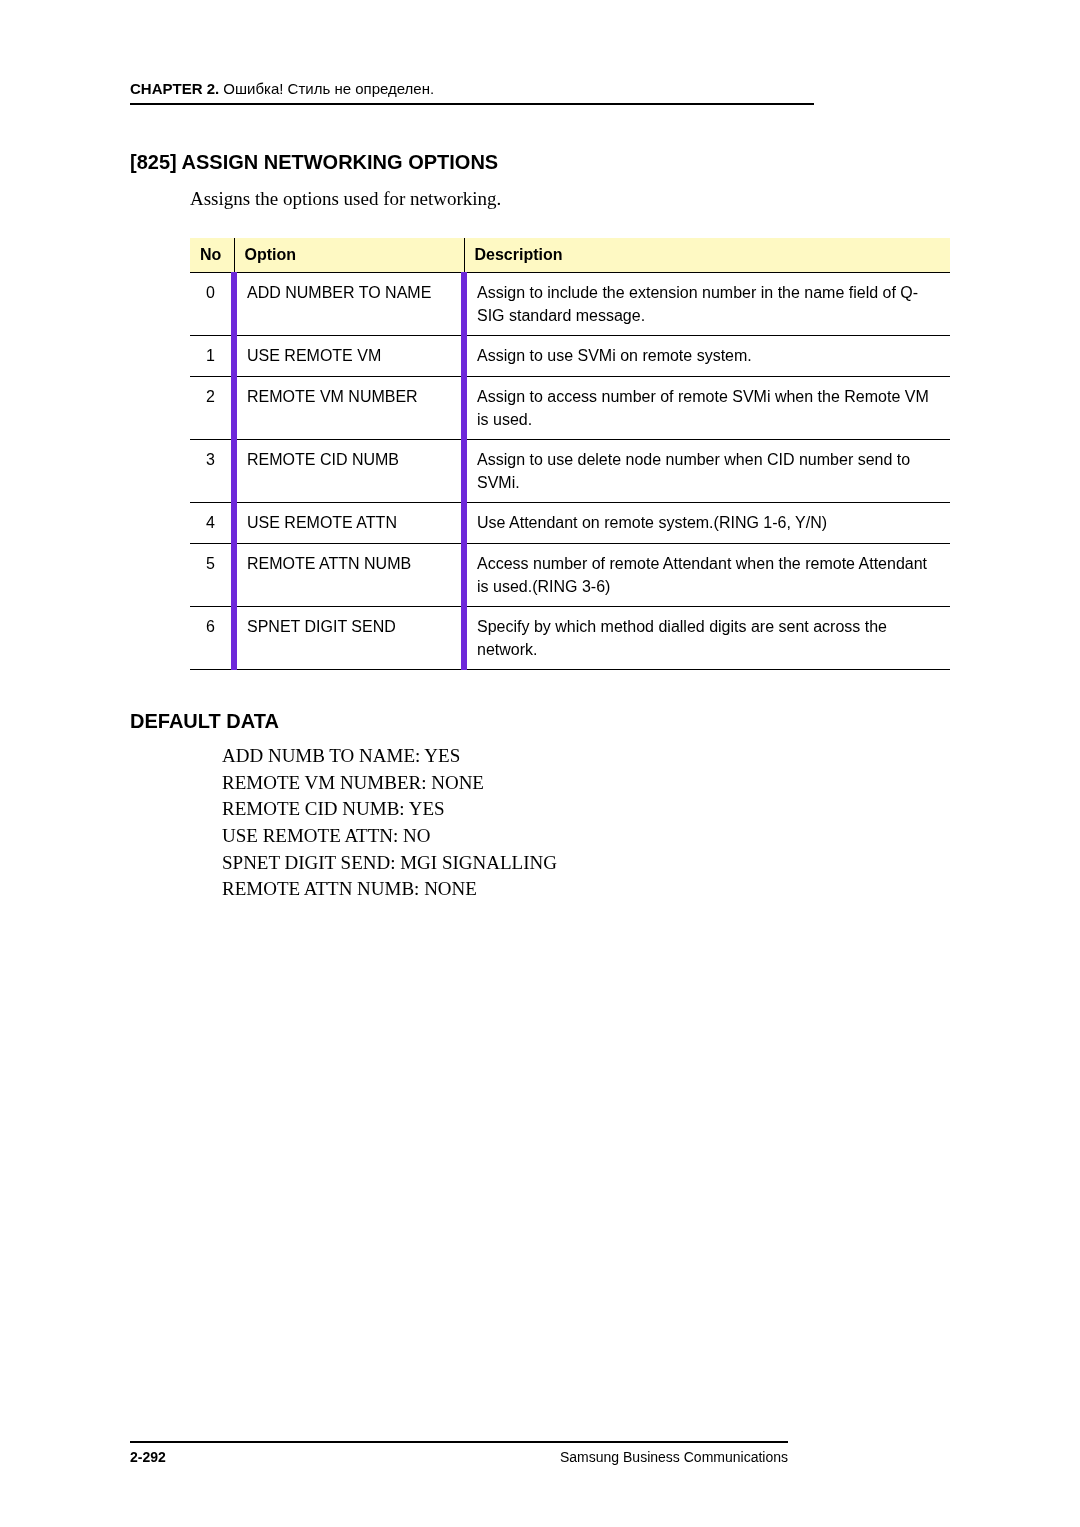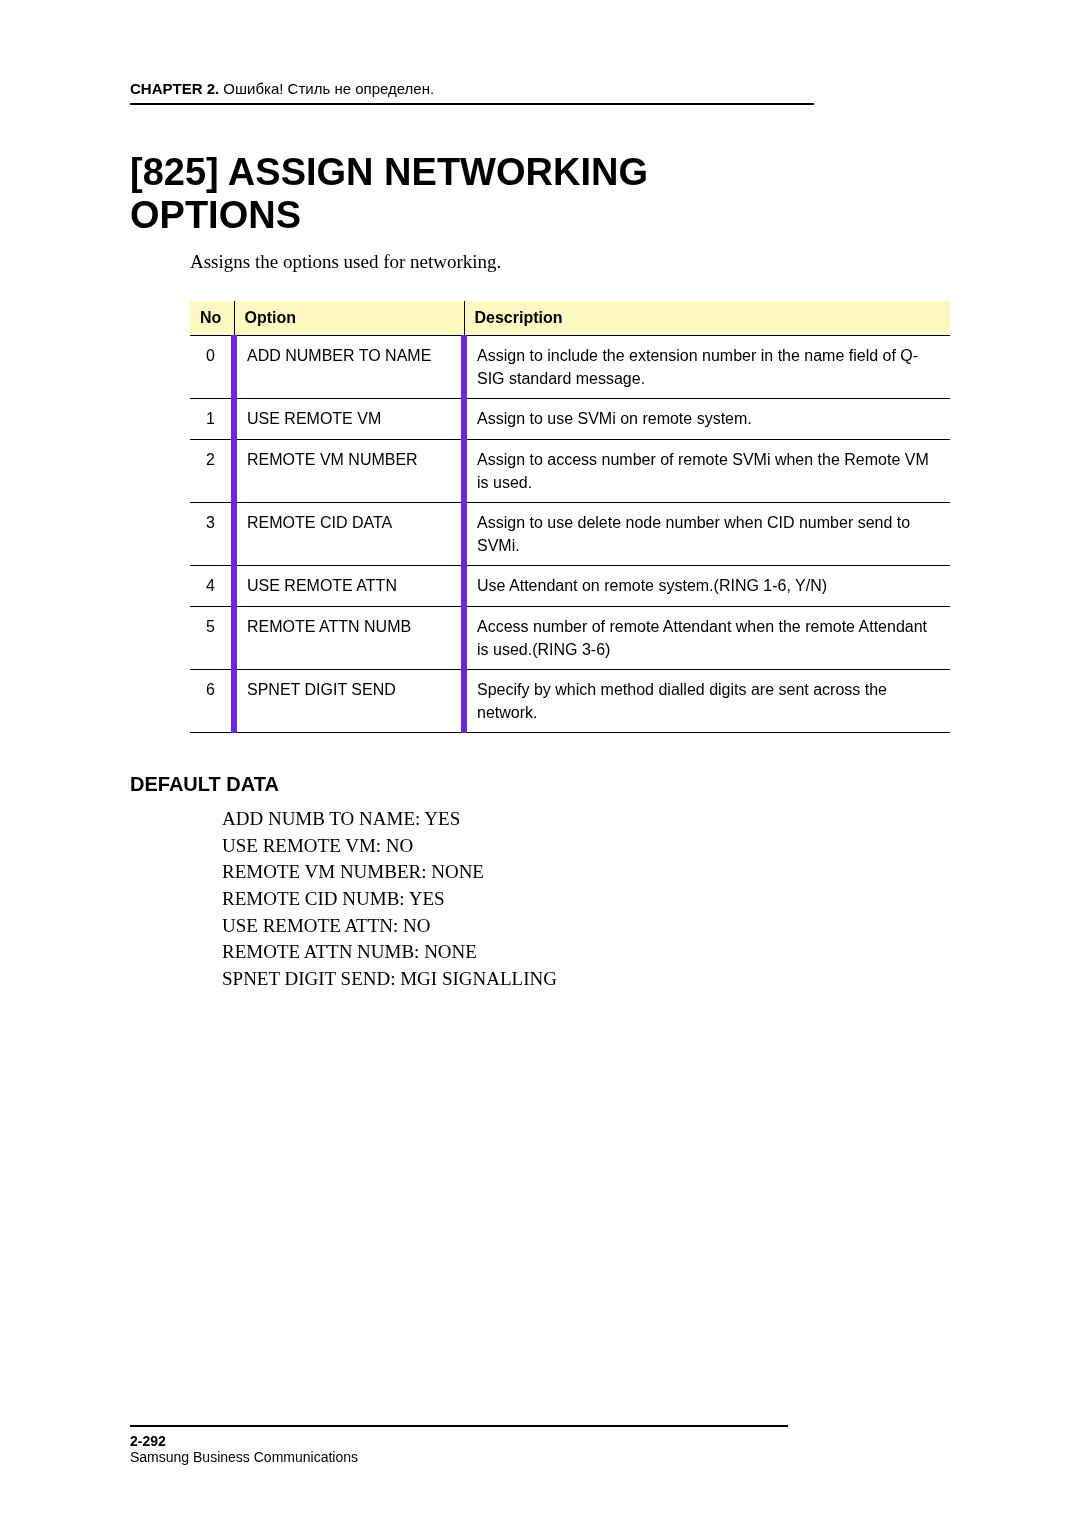--- a/index.html
+++ b/index.html
@@ -24,21 +24,21 @@
     border-bottom: 2px solid #000;
     padding-bottom: 6px;
     margin-bottom: 46px;
   }
   .header-line .chapter {
     font-weight: bold;
   }
   h1.section-title {
     font-family: Arial, Helvetica, sans-serif;
     font-weight: bold;
-    font-size: 38px;
+    font-size: 20px;
     margin: 0 0 14px 0;
   }
   .intro-text {
     font-family: "Times New Roman", Times, serif;
     font-size: 19px;
     margin: 0 0 28px 60px;
   }
   table.options {
     border-collapse: collapse;
     width: 760px;
@@ -82,21 +82,20 @@
     position: absolute;
     left: 130px;
     right: 130px;
     bottom: 62px;
     border-top: 2px solid #000;
     padding-top: 6px;
     font-family: Arial, Helvetica, sans-serif;
     font-size: 14px;
     display: flex;
     justify-content: space-between;
-    flex-direction: column;
   }
   .footer .pg { font-weight: bold; }
 </style>
 </head>
 <body>
 
 <div class="page">
 
   <div class="header-line">
     <span class="chapter">CHAPTER 2.</span><span> Ошибка! Стиль не определен.</span>
@@ -130,21 +129,21 @@
         <td>USE REMOTE VM</td>
         <td>Assign to use SVMi on remote system.</td>
       </tr>
       <tr>
         <td>2</td>
         <td>REMOTE VM NUMBER</td>
         <td>Assign to access number of remote SVMi when the Remote VM is used.</td>
       </tr>
       <tr>
         <td>3</td>
-        <td>REMOTE CID DATA</td>
+        <td>REMOTE CID NUMB</td>
         <td>Assign to use delete node number when CID number send to SVMi.</td>
       </tr>
       <tr>
         <td>4</td>
         <td>USE REMOTE ATTN</td>
         <td>Use Attendant on remote system.(RING 1-6, Y/N)</td>
       </tr>
       <tr>
         <td>5</td>
         <td>REMOTE ATTN NUMB</td>
@@ -155,26 +154,25 @@
         <td>SPNET DIGIT SEND</td>
         <td>Specify by which method dialled digits are sent across the network.</td>
       </tr>
     </tbody>
   </table>
 
   <h2 class="subheading">DEFAULT DATA</h2>
 
   <div class="default-data">
     <div>ADD NUMB TO NAME: YES</div>
-    <div>USE REMOTE VM: NO</div>
     <div>REMOTE VM NUMBER: NONE</div>
     <div>REMOTE CID NUMB: YES</div>
     <div>USE REMOTE ATTN: NO</div>
+    <div>SPNET DIGIT SEND: MGI SIGNALLING</div>
     <div>REMOTE ATTN NUMB: NONE</div>
-    <div>SPNET DIGIT SEND: MGI SIGNALLING</div>
   </div>
 
   <div class="footer">
     <span class="pg">2-292</span>
     <span>Samsung Business Communications</span>
   </div>
 
 </div>
 
 </body></html>

